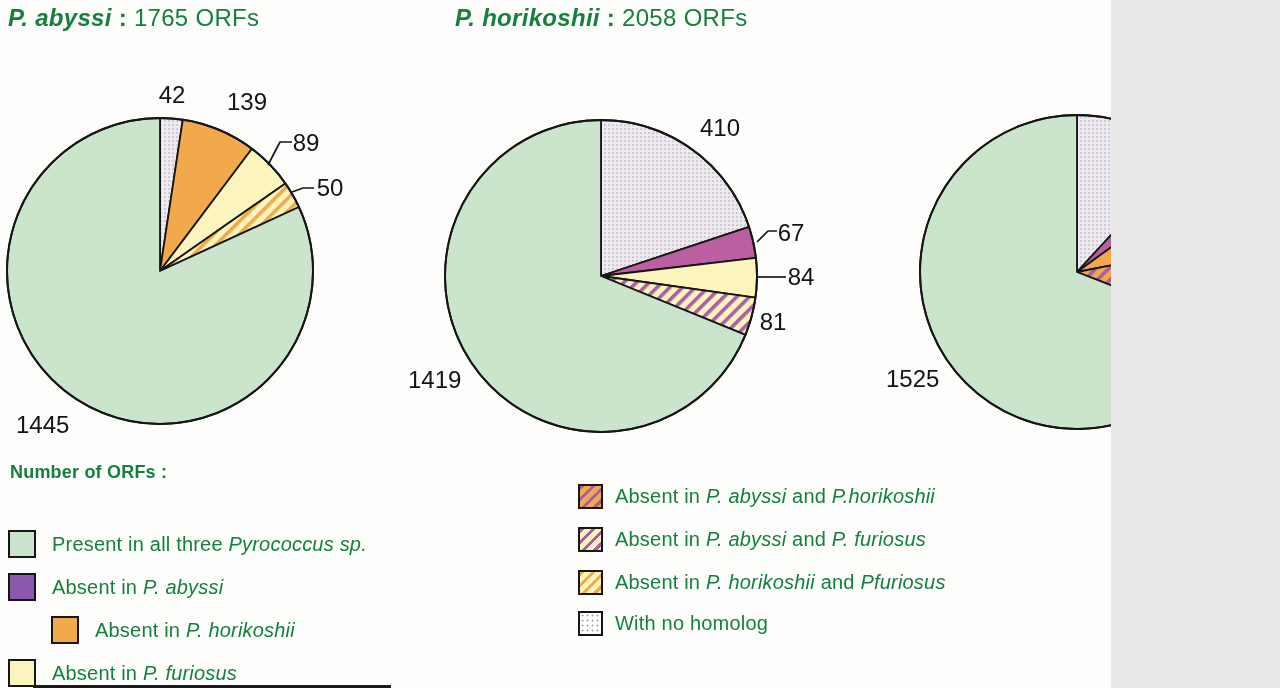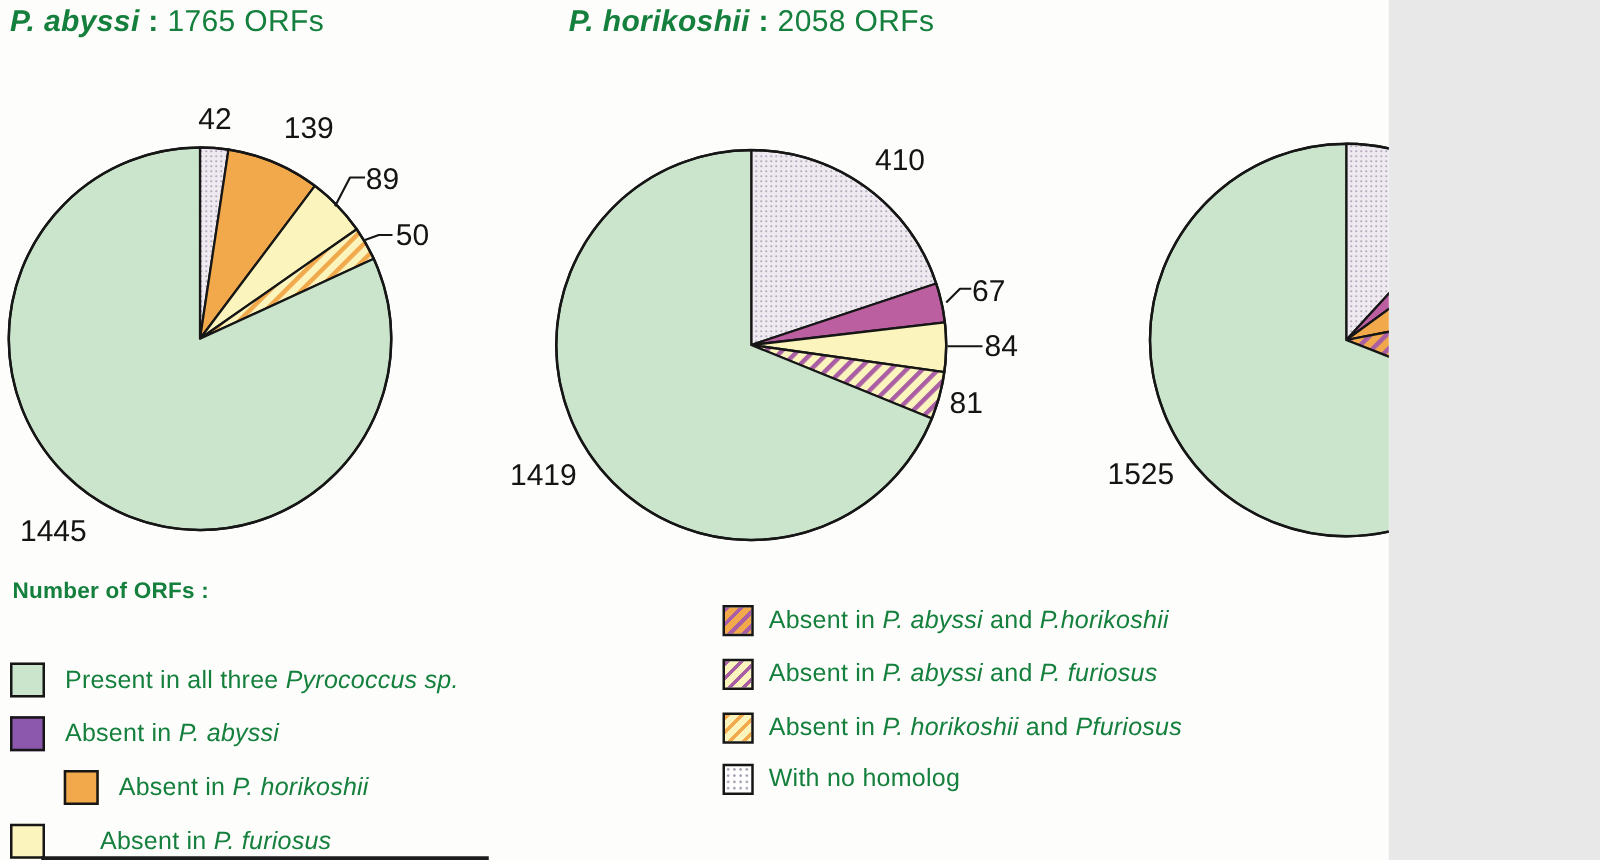--- a/index.html
+++ b/index.html
@@ -102,21 +102,21 @@
         <span><span>Present in all three </span><i>Pyrococcus sp.</i></span>
       </div>
       <div class="legend-row lcol" style="left: 8px; top: 573px;">
         <span class="swatch" style="background: rgb(140, 88, 173);"></span>
         <span><span>Absent in </span><i>P. abyssi</i></span>
       </div>
       <div class="legend-row lcol" style="left: 8px; top: 616px; margin-left: 43px;">
         <span class="swatch" style="background: rgb(241, 169, 75);"></span>
         <span><span>Absent in </span><i>P. horikoshii</i></span>
       </div>
-      <div class="legend-row lcol" style="left: 8px; top: 659px; gap: 28px;">
+      <div class="legend-row lcol" style="left: 8px; top: 659px;">
         <span class="swatch" style="background: rgb(251, 244, 189);"></span>
         <span><span>Absent in </span><i>P. furiosus</i></span>
       </div>
     </div>
   <div id="legend-right">
       <div class="legend-row rcol" style="left: 578px; top: 484px; align-items: center;">
         <span class="swatch" style="background: repeating-linear-gradient(135deg, rgb(170, 95, 164) 0px, rgb(170, 95, 164) 3px, rgb(241, 169, 75) 3px, rgb(241, 169, 75) 8px);"></span>
         <span><span>Absent in </span><i>P. abyssi</i><span> and </span><i>P.horikoshii</i></span>
       </div>
       <div class="legend-row rcol" style="left: 578px; top: 527px;">

